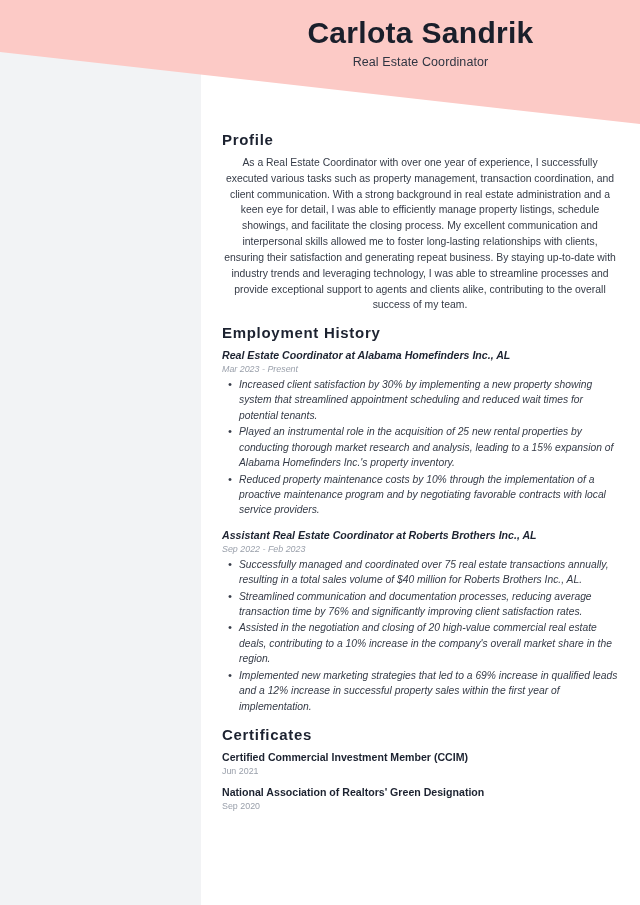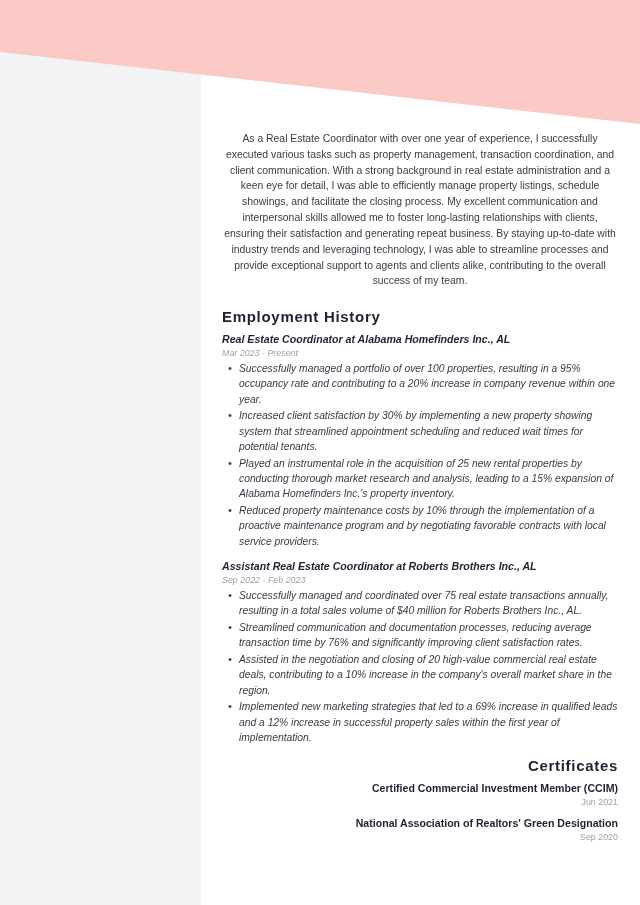--- a/index.html
+++ b/index.html
@@ -122,22 +122,22 @@
     margin-bottom: 1px;
   }
   .bullets li::before {
     content: "\2022";
     position: absolute;
     left: 6px; top: -1px;
     font-size: 11px;
     color: #353b47;
   }
   .job-block { margin-bottom: 10px; font-style: italic; }
-  .sec-block-emp { margin-top: 19px; }
-  .sec-block-cert { margin-top: 12px; text-align: right; }
+  .sec-block-emp { margin-top: 11px; }
+  .sec-block-cert { margin-top: 12px; }
   .cert-block { margin-bottom: 9px; }
 
   
   .contact-row {
     display: flex;
     align-items: flex-start;
     margin-bottom: 3px;
   }
   .ico {
     width: 14px;
@@ -210,31 +210,31 @@
 <body>
 
 <div id="resume">
 
   <div class="sidebar"></div>
 
   <div class="main">
     <div class="main-inner">
 
       <div>
+        <div class="sec-head">Profile</div>
         <div class="body-text">As a Real Estate Coordinator with over one year of experience, I successfully executed various tasks such as property management, transaction coordination, and client communication. With a strong background in real estate administration and a keen eye for detail, I was able to efficiently manage property listings, schedule showings, and facilitate the closing process. My excellent communication and interpersonal skills allowed me to foster long-lasting relationships with clients, ensuring their satisfaction and generating repeat business. By staying up-to-date with industry trends and leveraging technology, I was able to streamline processes and provide exceptional support to agents and clients alike, contributing to the overall success of my team.</div>
       </div>
 
       <div class="sec-block-emp">
         <div class="sec-head">Employment History</div>
         <div id="jobs">
             <div class="job-block">
               <div class="entry-title">Real Estate Coordinator at Alabama Homefinders Inc., AL</div>
               <div class="entry-date">Mar 2023 - Present</div>
               <ul class="bullets">
-                <li>Successfully managed a portfolio of over 100 properties, resulting in a 95% occupancy rate and contributing to a 20% increase in company revenue within one year.</li>
                 <li>Increased client satisfaction by 30% by implementing a new property showing system that streamlined appointment scheduling and reduced wait times for potential tenants.</li>
                 <li>Played an instrumental role in the acquisition of 25 new rental properties by conducting thorough market research and analysis, leading to a 15% expansion of Alabama Homefinders Inc.'s property inventory.</li>
                 <li>Reduced property maintenance costs by 10% through the implementation of a proactive maintenance program and by negotiating favorable contracts with local service providers.</li>
               </ul>
             </div>
             <div class="job-block">
               <div class="entry-title">Assistant Real Estate Coordinator at Roberts Brothers Inc., AL</div>
               <div class="entry-date">Sep 2022 - Feb 2023</div>
               <ul class="bullets">
                 <li>Successfully managed and coordinated over 75 real estate transactions annually, resulting in a total sales volume of $40 million for Roberts Brothers Inc., AL.</li>
@@ -380,14 +380,18 @@
     </div>
 
   </div>
 
   <div class="banner">
     <svg width="640" height="150" viewBox="0 0 640 150">
       <polygon id="bannerShape" points="0,0 640,0 640,124 0,52" fill="#fccac6"></polygon>
     </svg>
   </div>
 
+  <div class="header-text">
+    <div class="cand-name">Carlota Sandrik</div>
+    <div class="cand-title">Real Estate Coordinator</div>
+  </div>
 
 </div>
 
 </body></html>

